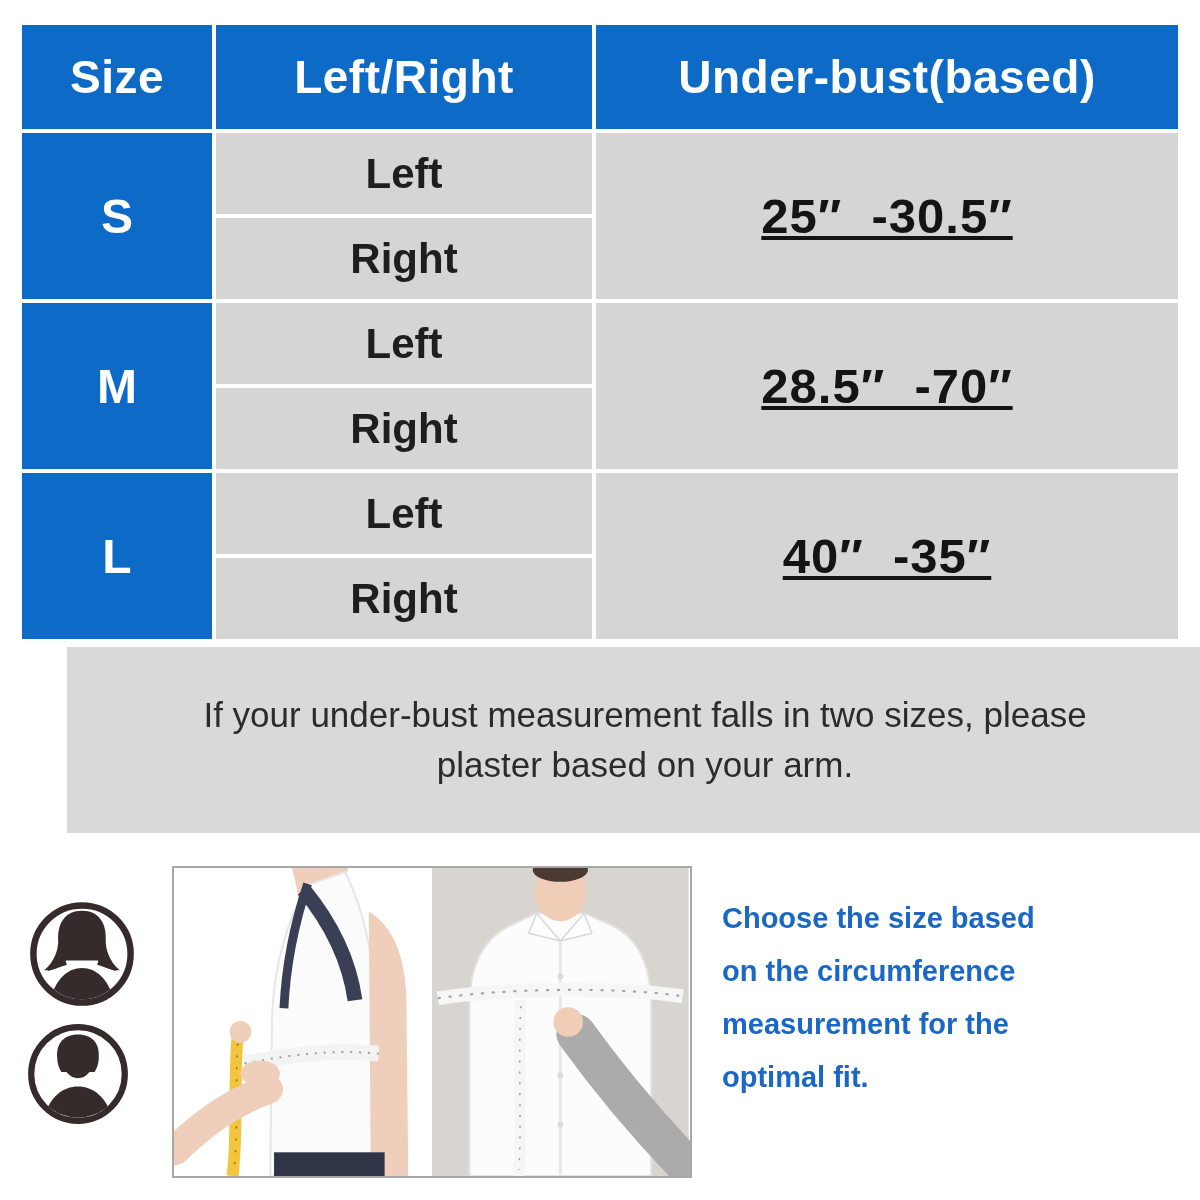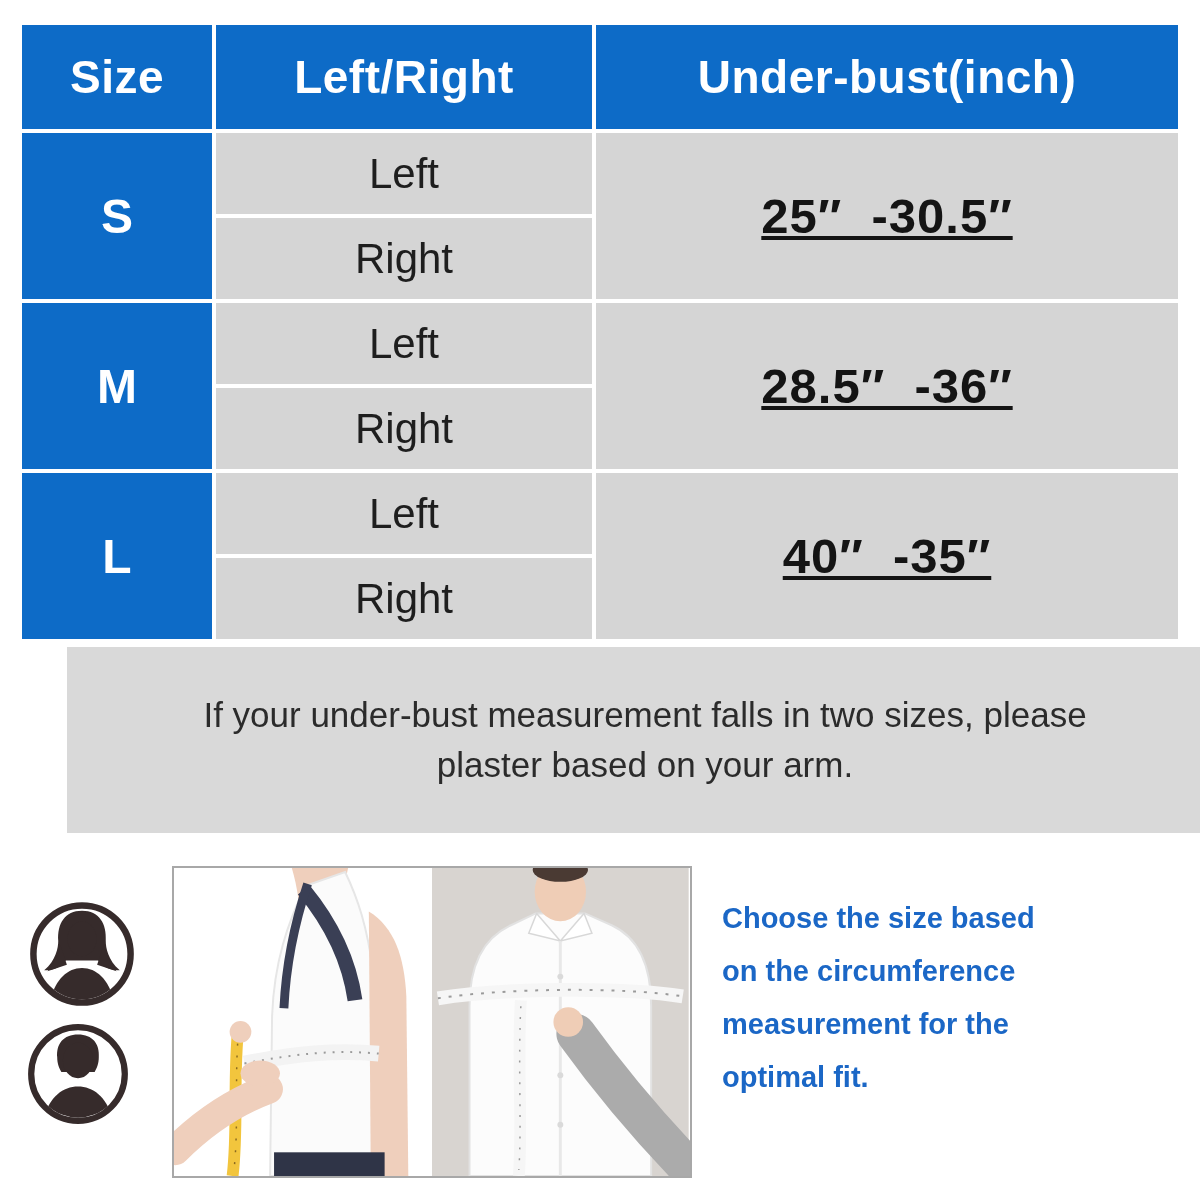--- a/index.html
+++ b/index.html
@@ -10,21 +10,21 @@
   .size-table {
     position:absolute; left:22px; top:25px; width:1156px;
     display:grid;
     grid-template-columns:190px 376px 582px;
     grid-template-rows:104px repeat(6, 81px);
     gap:4px;
   }
   .cell { display:flex; align-items:center; justify-content:center; }
   .th   { background:#0D6BC7; color:#ffffff; font-size:46px; font-weight:600; letter-spacing:0.5px; }
   .size-cell  { background:#0D6BC7; color:#ffffff; font-size:48px; font-weight:600; }
-  .side-cell  { background:#D5D5D5; color:#1E1E1E; font-size:42px; font-weight:400; }
+  .side-cell  { background:#D5D5D5; color:#1E1E1E; font-size:42px; font-weight:700; }
   .range-cell { background:#D5D5D5; color:#141414; font-size:49px; font-weight:600; letter-spacing:1px; white-space:pre;text-decoration:underline; }
 
   .c1{grid-column:1} .c2{grid-column:2} .c3{grid-column:3}
   .r1{grid-row:1}
   .rowspan-s{grid-row:2/4} .rowspan-m{grid-row:4/6} .rowspan-l{grid-row:6/8}
   .r2{grid-row:2}.r3{grid-row:3}.r4{grid-row:4}.r5{grid-row:5}.r6{grid-row:6}.r7{grid-row:7}
 
   
   .note-box {
     position:absolute; left:22px; top:647px; width:1156px; height:186px;
@@ -50,31 +50,31 @@
   }
 </style>
 </head>
 <body>
 
 <div class="sheet">
 
   <div class="size-table">
     <div class="cell th c1 r1">Size</div>
     <div class="cell th c2 r1">Left/Right</div>
-    <div class="cell th c3 r1">Under-bust(inch)</div>
+    <div class="cell th c3 r1">Under-bust(based)</div>
 
     <div class="cell size-cell c1 rowspan-s">S</div>
     <div class="cell side-cell c2 r2">Left</div>
     <div class="cell side-cell c2 r3">Right</div>
     <div class="cell range-cell c3 rowspan-s">25″  -30.5″</div>
 
     <div class="cell size-cell c1 rowspan-m">M</div>
     <div class="cell side-cell c2 r4">Left</div>
     <div class="cell side-cell c2 r5">Right</div>
-    <div class="cell range-cell c3 rowspan-m">28.5″  -36″</div>
+    <div class="cell range-cell c3 rowspan-m">28.5″  -70″</div>
 
     <div class="cell size-cell c1 rowspan-l">L</div>
     <div class="cell side-cell c2 r6">Left</div>
     <div class="cell side-cell c2 r7">Right</div>
     <div class="cell range-cell c3 rowspan-l">40″  -35″</div>
   </div>
 
   <div class="note-box">
     <span>If your under-bust measurement falls in two sizes, please</span>
     <span>plaster based on your arm.</span>

